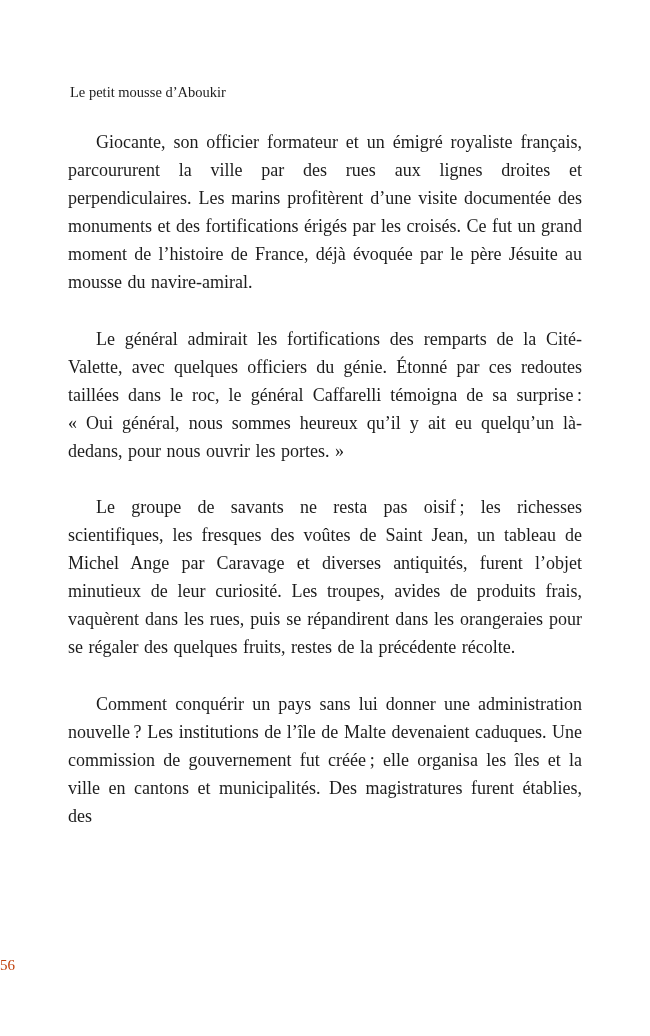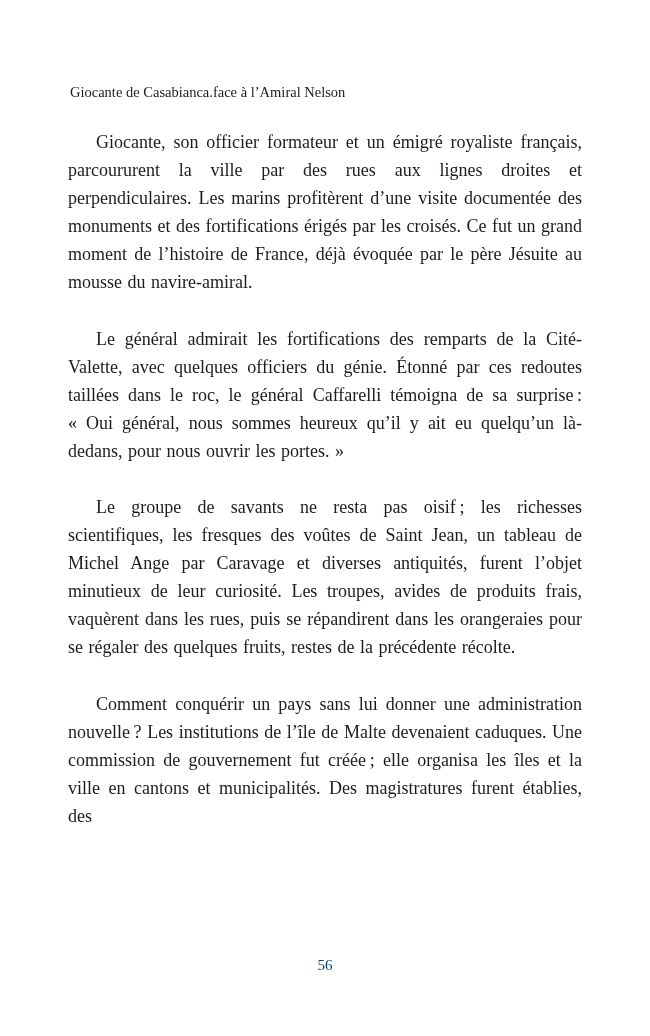--- a/index.html
+++ b/index.html
@@ -39,32 +39,32 @@
     .page-body p {
       margin: 0 0 28.6px 0;
       text-indent: 28px;
       word-spacing: 1px;
     }
     .page-footer {
       position: absolute;
       bottom: 62px;
       left: 0;
       right: 0;
-      text-align: center;
+      text-align: left;
       font-size: 15px;
-      color: #0c4a6e;
+      color: #c2410c;
     }
   </style>
 </head>
 <body>
 
 <div class="page">
 
   <div class="running-header">
-    <div>Giocante de Casabianca.face à l’Amiral Nelson</div>
+    <div>Le petit mousse d’Aboukir</div>
   </div>
 
   <div class="page-body">
     <p>Giocante, son officier formateur et un émigré royaliste français, parcoururent la ville par des rues aux lignes droites et perpendiculaires. Les marins profitèrent d’une visite documentée des monuments et des fortifications érigés par les croisés. Ce fut un grand moment de l’histoire de France, déjà évoquée par le père Jésuite au mousse du navire-amiral.</p>
     <p>Le général admirait les fortifications des remparts de la Cité-Valette, avec quelques officiers du génie. Étonné par ces redoutes taillées dans le roc, le général Caffarelli témoigna de sa surprise : «&nbsp;Oui général, nous sommes heureux qu’il y ait eu quelqu’un là-dedans, pour nous ouvrir les portes.&nbsp;»</p>
     <p>Le groupe de savants ne resta pas oisif ; les richesses scientifiques, les fresques des voûtes de Saint Jean, un tableau de Michel Ange par Caravage et diverses antiquités, furent l’objet minutieux de leur curiosité. Les troupes, avides de produits frais, vaquèrent dans les rues, puis se répandirent dans les orangeraies pour se régaler des quelques fruits, restes de la précédente récolte.</p>
     <p>Comment conquérir un pays sans lui donner une administration nouvelle ? Les institutions de l’île de Malte devenaient caduques. Une commission de gouvernement fut créée ; elle organisa les îles et la ville en cantons et municipalités. Des magistratures furent établies, des</p>
   </div>
 
   <div class="page-footer">56</div>

